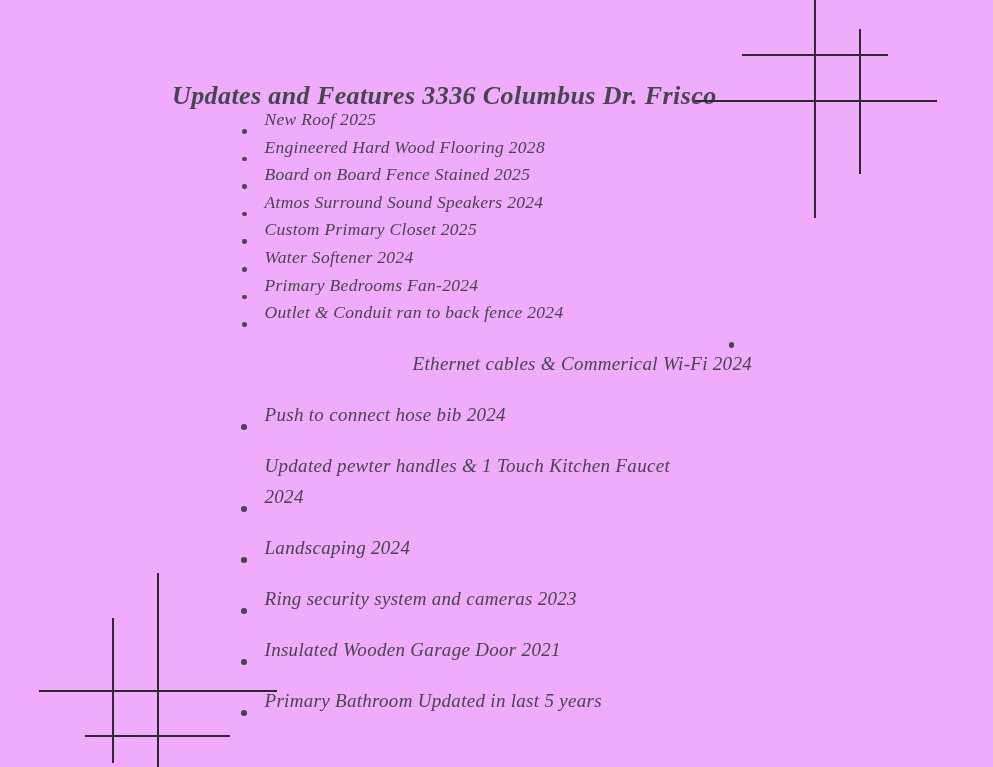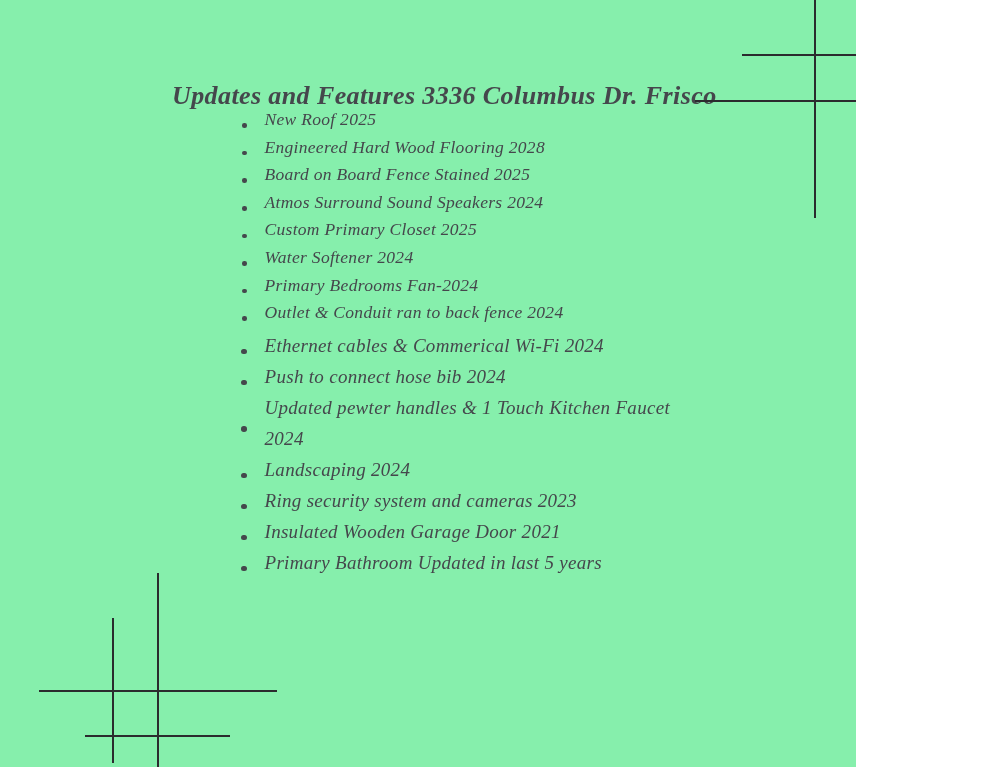--- a/index.html
+++ b/index.html
@@ -2,23 +2,23 @@
 <html><head>
 <meta charset="utf-8">
 <style>
   html, body {
     margin: 0;
     padding: 0;
     background: #ffffff;
   }
   .page {
     position: relative;
-    width: 856px;
+    width: 993px;
     height: 767px;
-    background: #86efac;
+    background: #f0abfc;
     overflow: hidden;
     font-family: "Liberation Serif", serif;
     color: #45474c;
   }
   .doc-title {
     position: absolute;
     left: 172px;
     top: 64px;
     font-style: italic;
     font-size: 26px;
@@ -30,34 +30,36 @@
     position: absolute;
     left: 232px;
     top: 106px;
     width: 520px;
     margin: 0;
     padding: 0;
     list-style: none;
   }
   ul.features li {
     display: flex;
-    align-items: center;
+    align-items: flex-end;
     font-style: italic;
     letter-spacing: 0.3px;
   }
   ul.features li.sm {
     font-size: 17.5px;
     line-height: 27.6px;
   }
   ul.features li.lg {
     font-size: 19px;
     line-height: 31px;
+    margin-top: 20px;
   }
   ul.features li.lg.first-lg {
     margin-top: 3px;
+    flex-direction: column;
   }
   .bullet {
     flex: 0 0 auto;
     border-radius: 50%;
     background: #45474c;
   }
   li.sm .bullet {
     width: 4.5px;
     height: 4.5px;
     margin: 11.5px 18px 0 10px;

